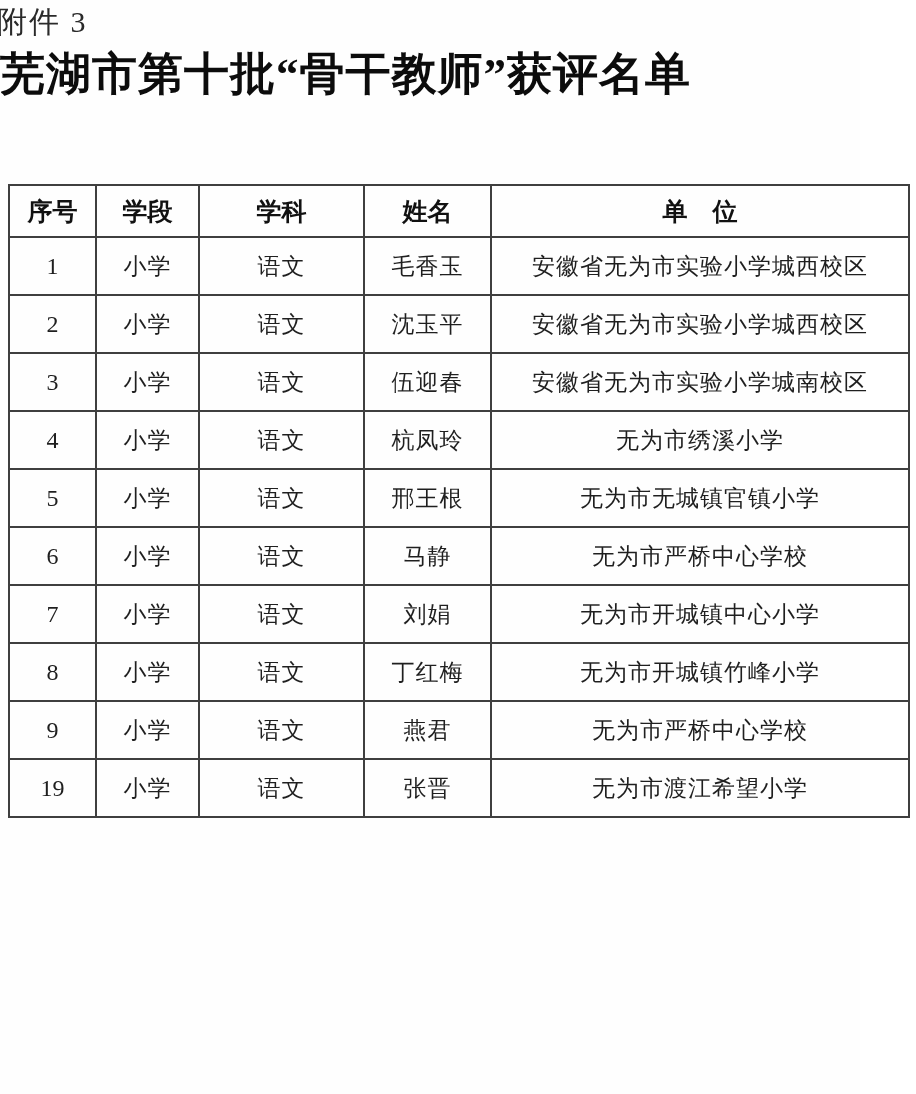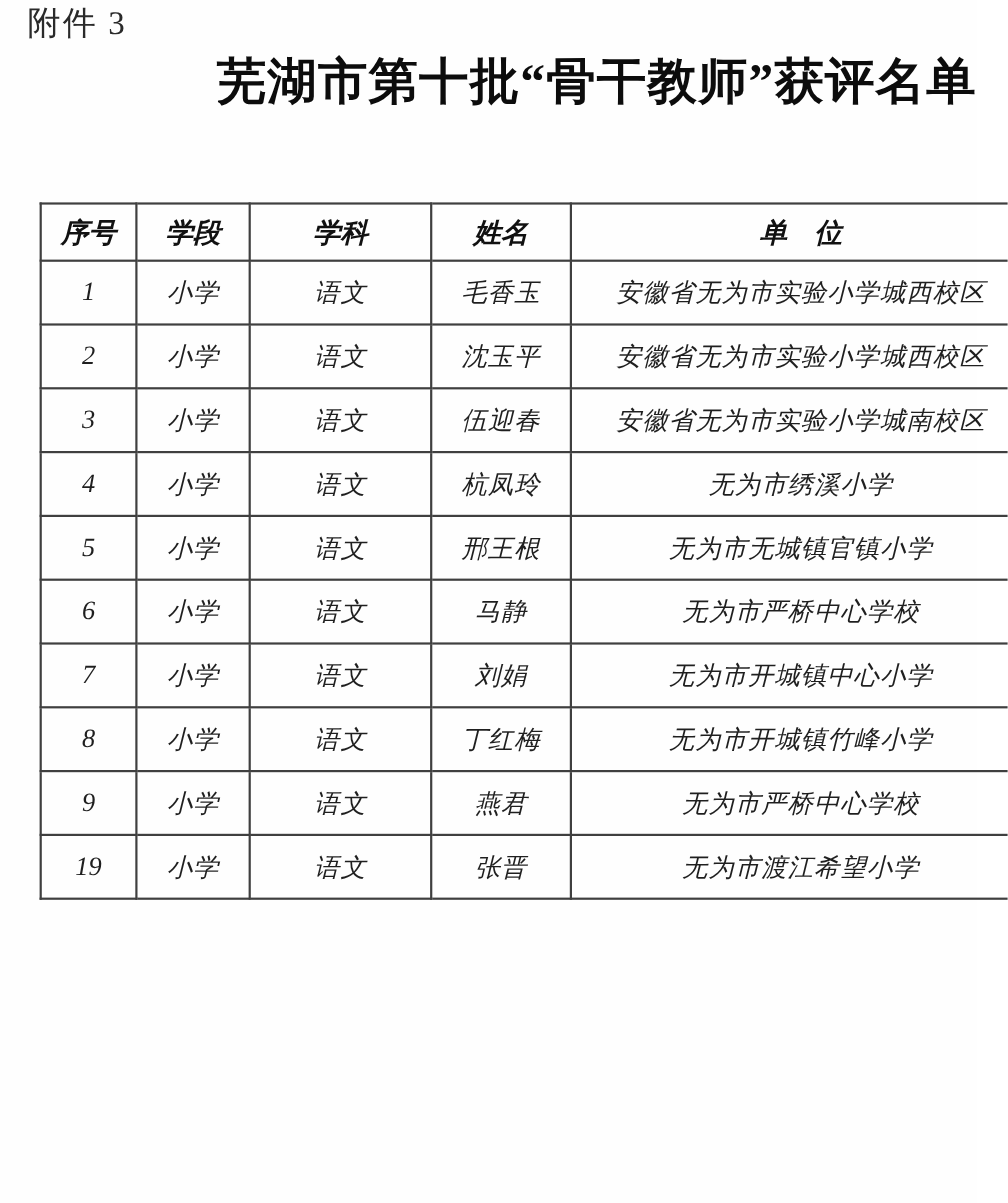--- a/index.html
+++ b/index.html
@@ -12,46 +12,44 @@
     height: 1094px;
     font-family: "Liberation Serif", "DejaVu Serif", serif;
     color: #1c1c1c;
     overflow: hidden;
     position: relative;
   }
   .page {
     width: 860px;
     height: 1094px;
     background: #fefefe;
-    padding-left: 28px;
   }
   .attachment-label {
     font-size: 30px;
     line-height: 38px;
     padding-top: 3px;
     margin-left: -3px;
     letter-spacing: 2px;
     color: #2a2a2a;
   }
   .page-title {
-    text-align: right;
+    text-align: left;
     font-size: 45px;
     line-height: 54px;
     font-weight: bold;
     margin-top: 6px;
     letter-spacing: 1px;
     color: #0c0c0c;
   }
   table.roster {
     border-collapse: collapse;
     table-layout: fixed;
     margin-left: 8px;
     margin-top: 83px;
     width: 900px;
-    font-style: italic;
   }
   table.roster th,
   table.roster td {
     border: 2px solid #3f3f3f;
     text-align: center;
     vertical-align: middle;
     padding: 0;
     overflow: hidden;
     white-space: nowrap;
   }

